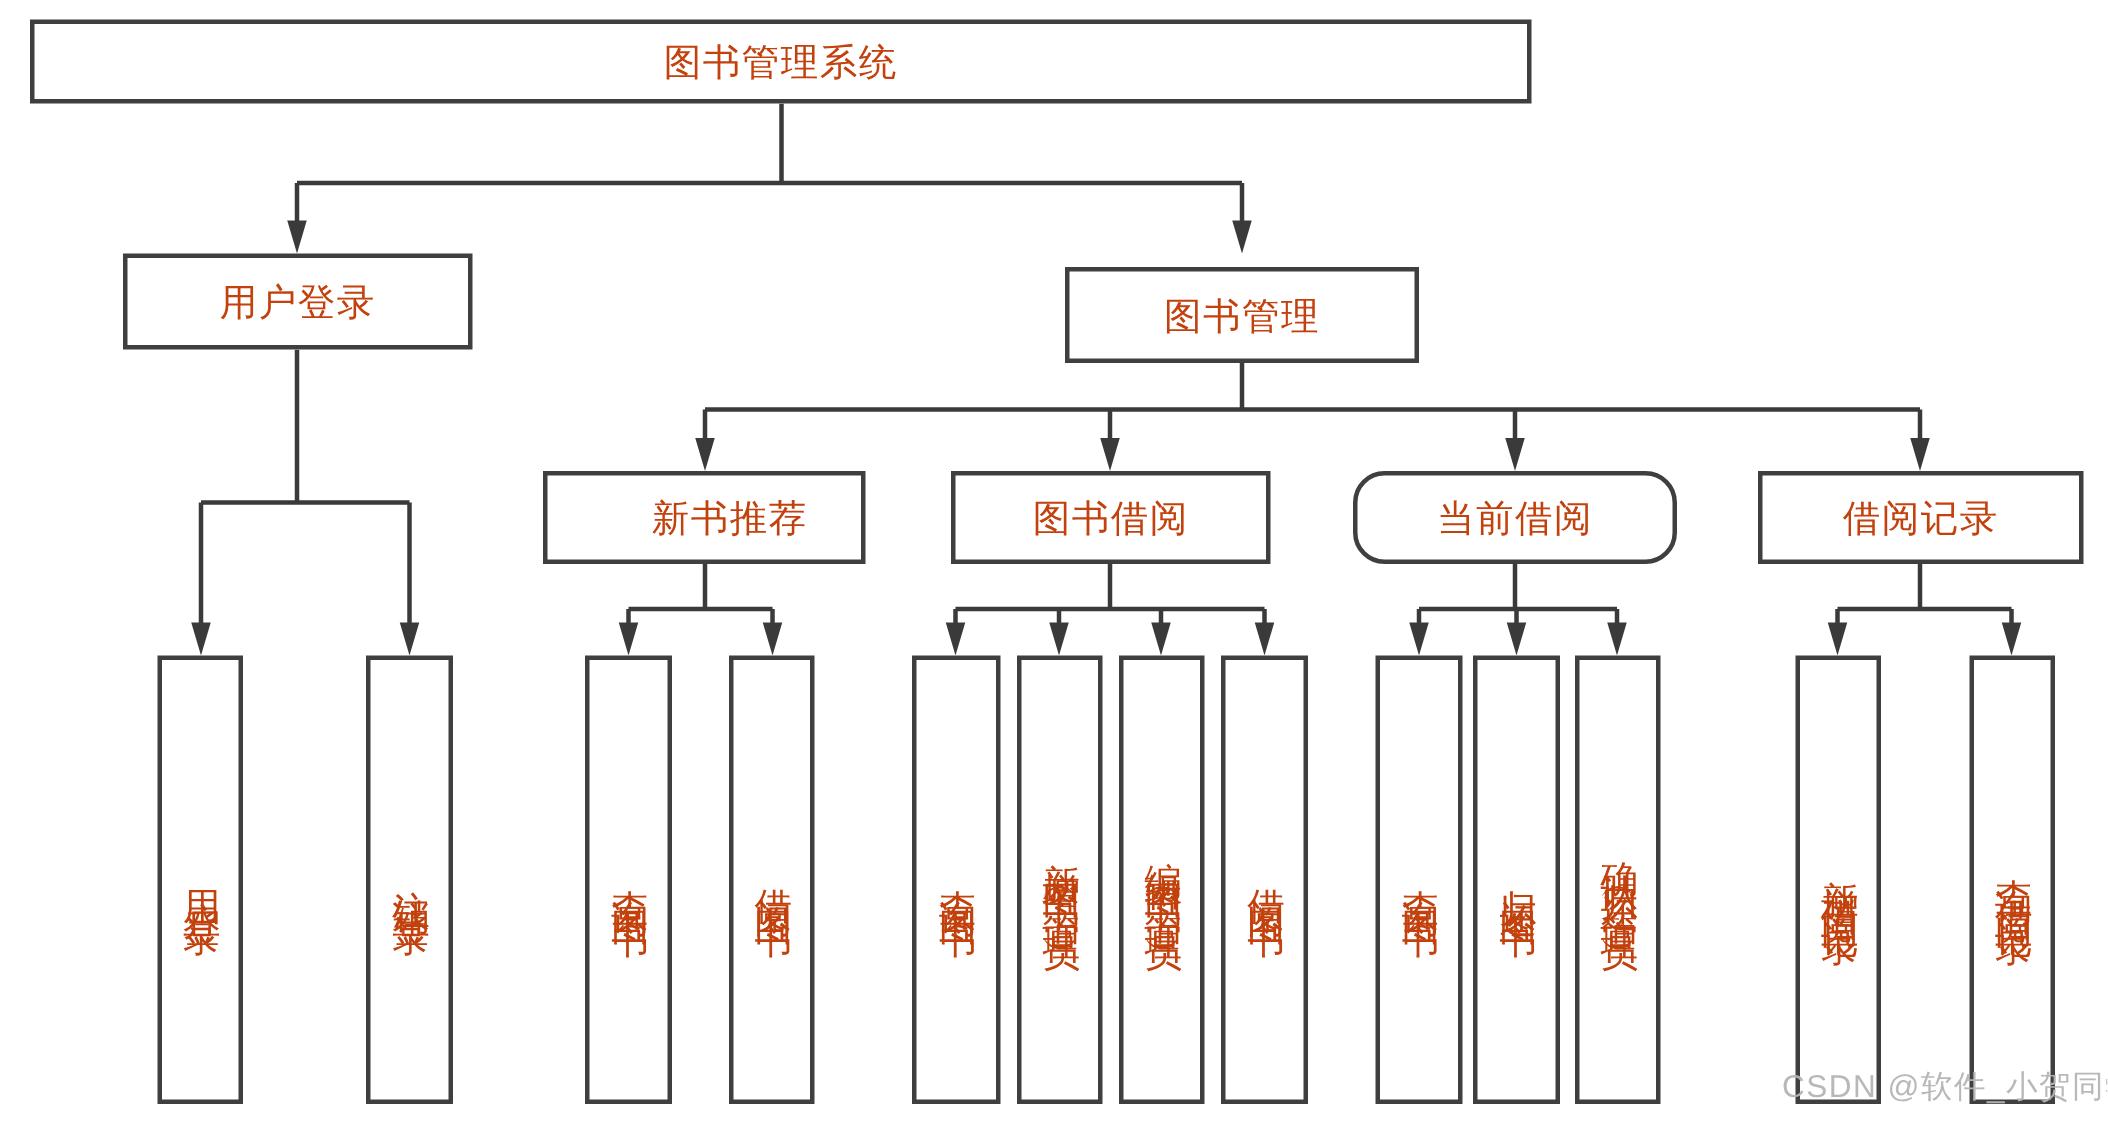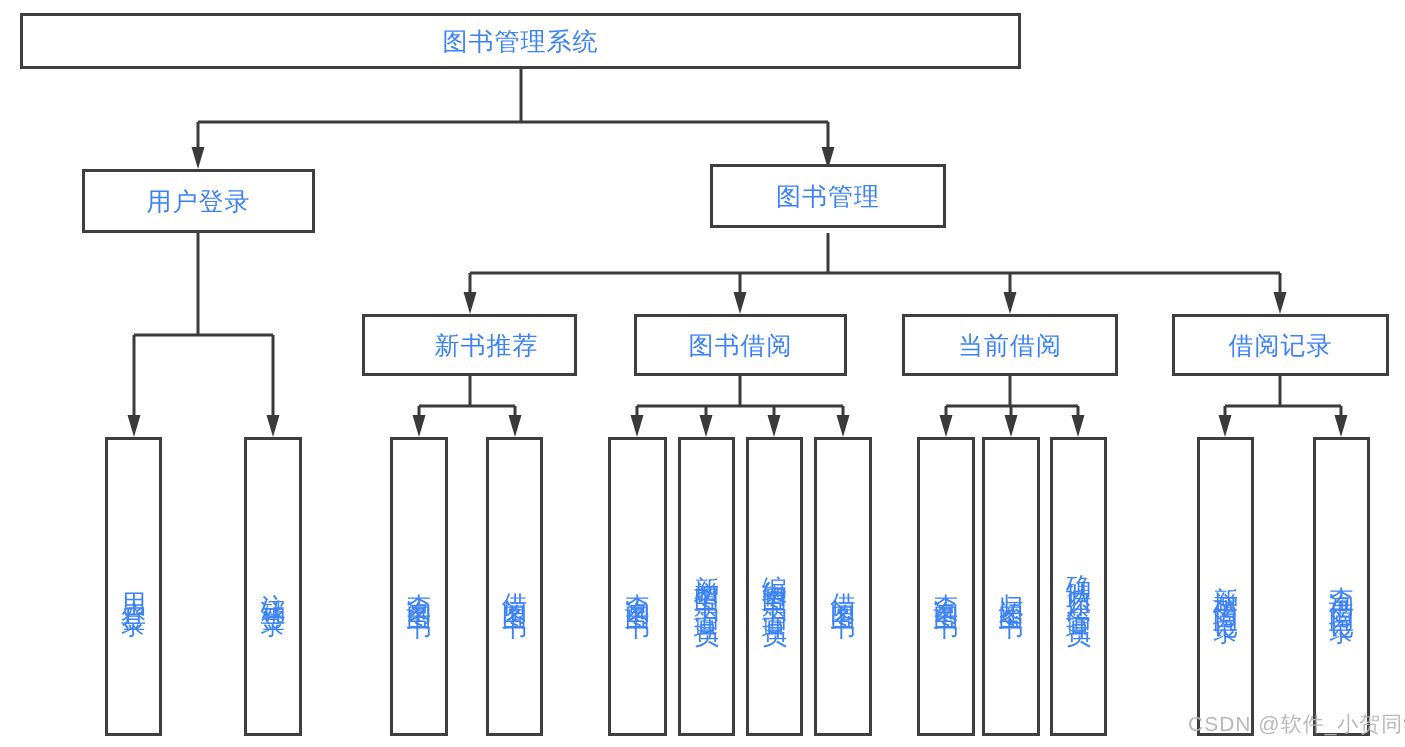--- a/index.html
+++ b/index.html
@@ -13,21 +13,21 @@
   #connector-layer {
     position:absolute; left:0; top:0; width:1405px; height:747px;
     z-index:1;
   }
   .box {
     position:absolute;
     box-sizing:border-box;
     border:3px solid #3f3f3f;
     background:#ffffff;
     display:flex; align-items:center; justify-content:center;
-    color:#3b82f6;
+    color:#c2410c;
     z-index:2;
   }
   .hbox { font-size:25px; letter-spacing:1px; white-space:nowrap; }
   .vbox { top:437px; height:299px; }
   .vbox .vtext {
     writing-mode:vertical-rl;
     text-orientation:mixed;
     font-size:25px;
     line-height:1;
     letter-spacing:7px;
@@ -104,31 +104,31 @@
       <polygon points="1334.5,415 1347.5,415 1341,437" fill="#3a3a3a"></polygon>
     </svg>
 
   <div class="box hbox" style="left:20px; top:13px; width:1001px; height:56px;">
     <span>图书管理系统</span>
   </div>
 
   <div class="box hbox" style="left:82px; top:169px; width:233px; height:64px;">
     <span>用户登录</span>
   </div>
-  <div class="box hbox" style="left:710px; top:164px; width:236px; height:64px;">
+  <div class="box hbox" style="left:710px; top:178px; width:236px; height:64px;">
     <span>图书管理</span>
   </div>
 
   <div class="box hbox" style="left:362px; top:314px; width:215px; height:62px;padding-left:34px;">
     <span>新书推荐</span>
   </div>
   <div class="box hbox" style="left:634px; top:314px; width:213px; height:62px;align-items:center;">
     <span>图书借阅</span>
   </div>
-  <div class="box hbox" style="left:902px; top:314px; width:216px; height:62px;">
+  <div class="box hbox" style="left:902px; top:314px; width:216px; height:62px;border-radius:21px;">
     <span>当前借阅</span>
   </div>
   <div class="box hbox" style="left:1172px; top:314px; width:217px; height:62px;align-items:center;">
     <span>借阅记录</span>
   </div>
 
   <div class="box vbox" style="left:105px; width:57px;">
     <span class="vtext">用户登录</span>
   </div>
   <div class="box vbox" style="left:244px; width:58px;">

